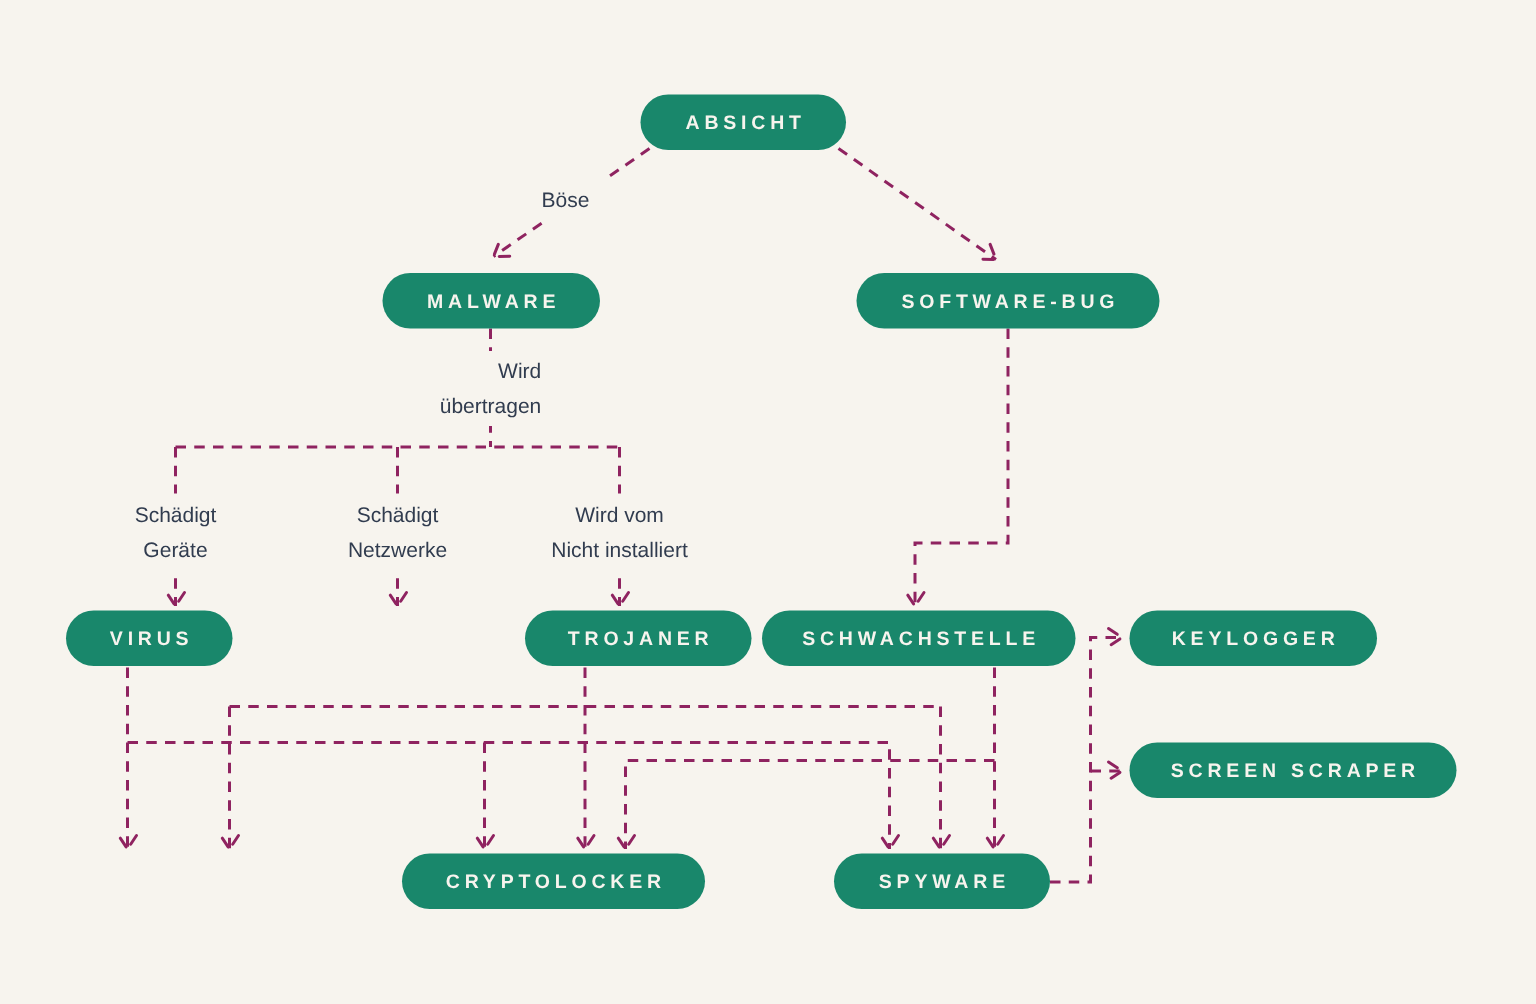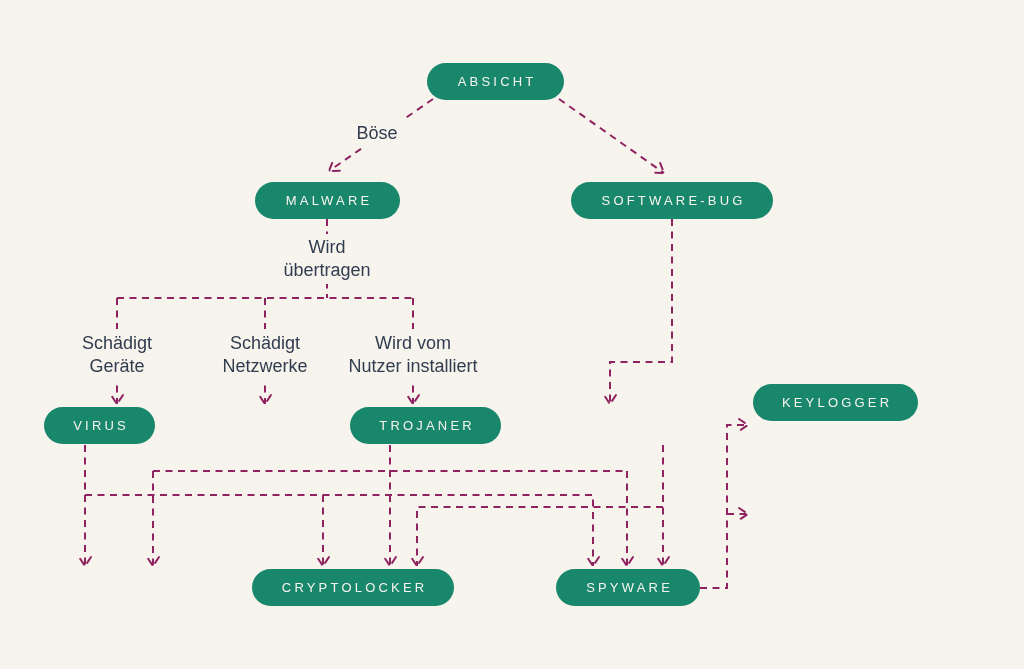--- a/index.html
+++ b/index.html
@@ -11,46 +11,46 @@
   }
   html,body{margin:0;padding:0;background:var(--bg);}
   .canvas{
     position:relative;width:1024px;height:669px;background:var(--bg);
     font-family:"Liberation Sans","DejaVu Sans",sans-serif;overflow:hidden;
   }
   svg.wires{position:absolute;left:0;top:0;z-index:1;}
   svg.wires path{fill:none;stroke:var(--edge);stroke-width:2;stroke-dasharray:7 5.5;}
   .elabel{
     position:absolute;z-index:2;background:var(--bg);color:var(--label);
-    font-size:18px;line-height:23px;text-align:center;white-space:pre-line;
+    font-size:14px;line-height:23px;text-align:center;white-space:pre-line;
     display:flex;align-items:center;justify-content:center;
   }
   .node{
     position:absolute;z-index:3;background:var(--node);color:var(--node-text);
     border-radius:19px;display:flex;align-items:center;justify-content:center;
-    font-size:13px;font-weight:normal;letter-spacing:3.2px;text-indent:3.2px;
+    font-size:13px;font-weight:bold;letter-spacing:3.2px;text-indent:3.2px;
     white-space:nowrap;
   }
   
   .n-absicht{left:427px;top:63px;width:137px;height:37px;}
   .n-malware{left:255px;top:182px;width:145px;height:37px;}
   .n-softwarebug{left:571px;top:182px;width:202px;height:37px;}
   .n-virus{left:44px;top:407px;width:111px;height:37px;}
   .n-wurm{left:210px;top:407px;width:110px;height:37px;}
   .n-trojaner{left:350px;top:407px;width:151px;height:37px;}
   .n-schwachstelle{left:508px;top:407px;width:209px;height:37px;}
-  .n-keylogger{left:753px;top:384px;width:165px;height:37px;}
+  .n-keylogger{left:753px;top:407px;width:165px;height:37px;}
   .n-screenscraper{left:753px;top:495px;width:218px;height:37px;}
   .n-adware{left:55px;top:569px;width:131px;height:37px;}
-  .n-cryptolocker{left:252px;top:569px;width:202px;height:37px;}
+  .n-cryptolocker{left:268px;top:569px;width:202px;height:37px;}
   .n-spyware{left:556px;top:569px;width:144px;height:37px;}
   
   .l-boese{left:345px;top:119px;width:64px;height:29px;}
   .l-nichtboese{left:561px;top:116px;width:110px;height:28px;}
-  .l-wirduebertragen{left:272px;top:234px;width:110px;height:50px;}
+  .l-wirduebertragen{left:272px;top:234px;width:110px;height:50px;text-align:right;}
   .l-schaedigtgeraete{left:67px;top:329px;width:100px;height:52px;}
   .l-schaedigtnetzwerke{left:207px;top:329px;width:116px;height:52px;}
   .l-wirdvomnutzer{left:333px;top:329px;width:160px;height:52px;}
   .l-kannfuehrenzu{left:622px;top:273px;width:100px;height:52px;}
 </style>
 </head>
 <body>
 
 <div class="canvas">
 
@@ -89,24 +89,26 @@
   </svg>
 
   <div class="elabel l-boese">Böse</div>
   <div class="elabel l-wirduebertragen">Wird
 übertragen</div>
   <div class="elabel l-schaedigtgeraete">Schädigt
 Geräte</div>
   <div class="elabel l-schaedigtnetzwerke">Schädigt
 Netzwerke</div>
   <div class="elabel l-wirdvomnutzer">Wird vom
-Nutzer installiert</div>
+Nicht installiert</div>
 
   <div class="node n-absicht">ABSICHT</div>
   <div class="node n-softwarebug">SOFTWARE-BUG</div>
   <div class="node n-malware">MALWARE</div>
   <div class="node n-virus">VIRUS</div>
   <div class="node n-trojaner">TROJANER</div>
+  <div class="node n-schwachstelle">SCHWACHSTELLE</div>
   <div class="node n-keylogger">KEYLOGGER</div>
+  <div class="node n-screenscraper">SCREEN SCRAPER</div>
   <div class="node n-cryptolocker">CRYPTOLOCKER</div>
   <div class="node n-spyware">SPYWARE</div>
 
 </div>
 
 </body></html>

